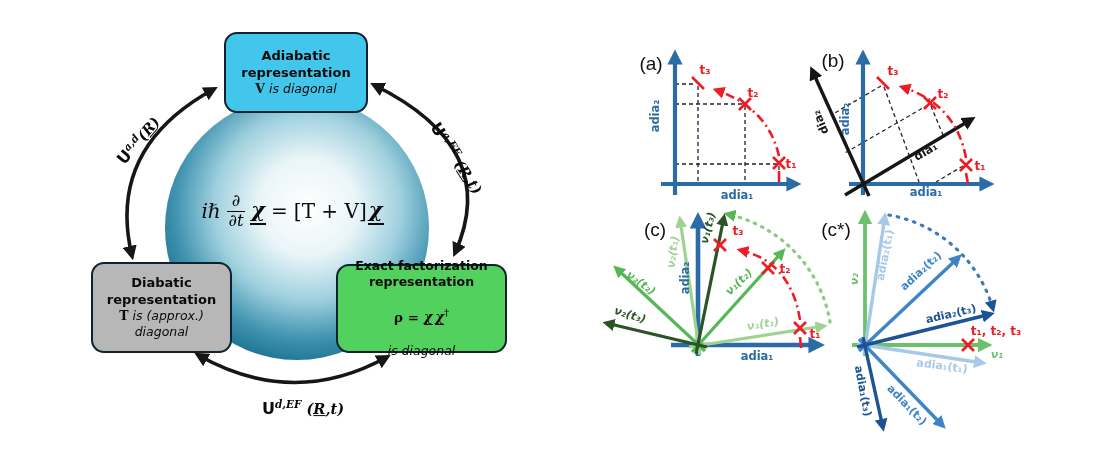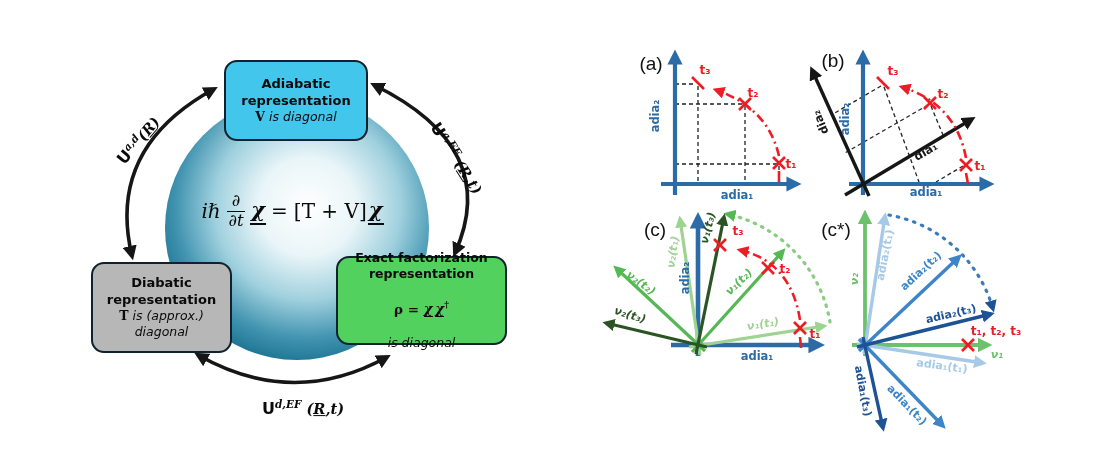--- a/index.html
+++ b/index.html
@@ -179,34 +179,34 @@
       <line x1="859" y1="339" x2="943" y2="426" style="stroke:var(--blue_mid)" stroke-width="3.4" marker-end="url(#mk-bm)"></line>
       <line x1="857" y1="347" x2="991" y2="314" style="stroke:var(--blue_dark)" stroke-width="3.4" marker-end="url(#mk-bd)"></line>
       <line x1="863" y1="337" x2="883" y2="428" style="stroke:var(--blue_dark)" stroke-width="3.4" marker-end="url(#mk-bd)"></line>
       <g style="stroke:var(--red)" stroke-width="2.6">
         <line x1="962" y1="339" x2="974" y2="351"></line>
           <line x1="962" y1="351" x2="974" y2="339"></line>
       </g>
     </g>
   </svg>
 
-  <div class="repbox" style="left:224px;top:60px;width:140px;height:77px;background:var(--box_adiabatic);">
+  <div class="repbox" style="left:224px;top:32px;width:140px;height:77px;background:var(--box_adiabatic);">
     <span class="boxline">Adiabatic</span>
     <span class="boxline">representation</span>
     <span class="boxline rb-cond"><span class="rb-sym">V</span><span> is diagonal</span></span>
   </div>
 
   <div class="repbox" style="left:91px;top:262px;width:137px;height:87px;background:var(--box_diabatic);">
     <span class="boxline">Diabatic</span>
     <span class="boxline">representation</span>
     <span class="boxline rb-cond"><span class="rb-sym">T</span><span> is (approx.)</span></span>
     <span class="boxline rb-cond">diagonal</span>
   </div>
 
-  <div class="repbox" style="left:336px;top:256px;width:167px;height:85px;background:var(--box_ef);font-size:12.5px;">
+  <div class="repbox" style="left:336px;top:264px;width:167px;height:85px;background:var(--box_ef);font-size:12.5px;">
     <span class="boxline">Exact factorization</span>
     <span class="boxline">representation</span>
     <span class="boxline" style="font-family:'DejaVu Serif',serif;font-size:13.5px;margin:18px 0;"><b>ρ</b><span> = </span><span style="font-style:italic;border-bottom:1.8px solid #0a0a0a;">χ</span> <span style="font-style:italic;border-bottom:1.8px solid #0a0a0a;">χ</span><sup style="font-size:9px;">†</sup></span>
     <span class="boxline rb-cond">is diagonal</span>
   </div>
 
   <div class="equation" style="left:168px;top:180px;width:250px;height:62px;">
     <span>iℏ</span>
     <span class="frac">
       <span class="ftop">∂</span>

